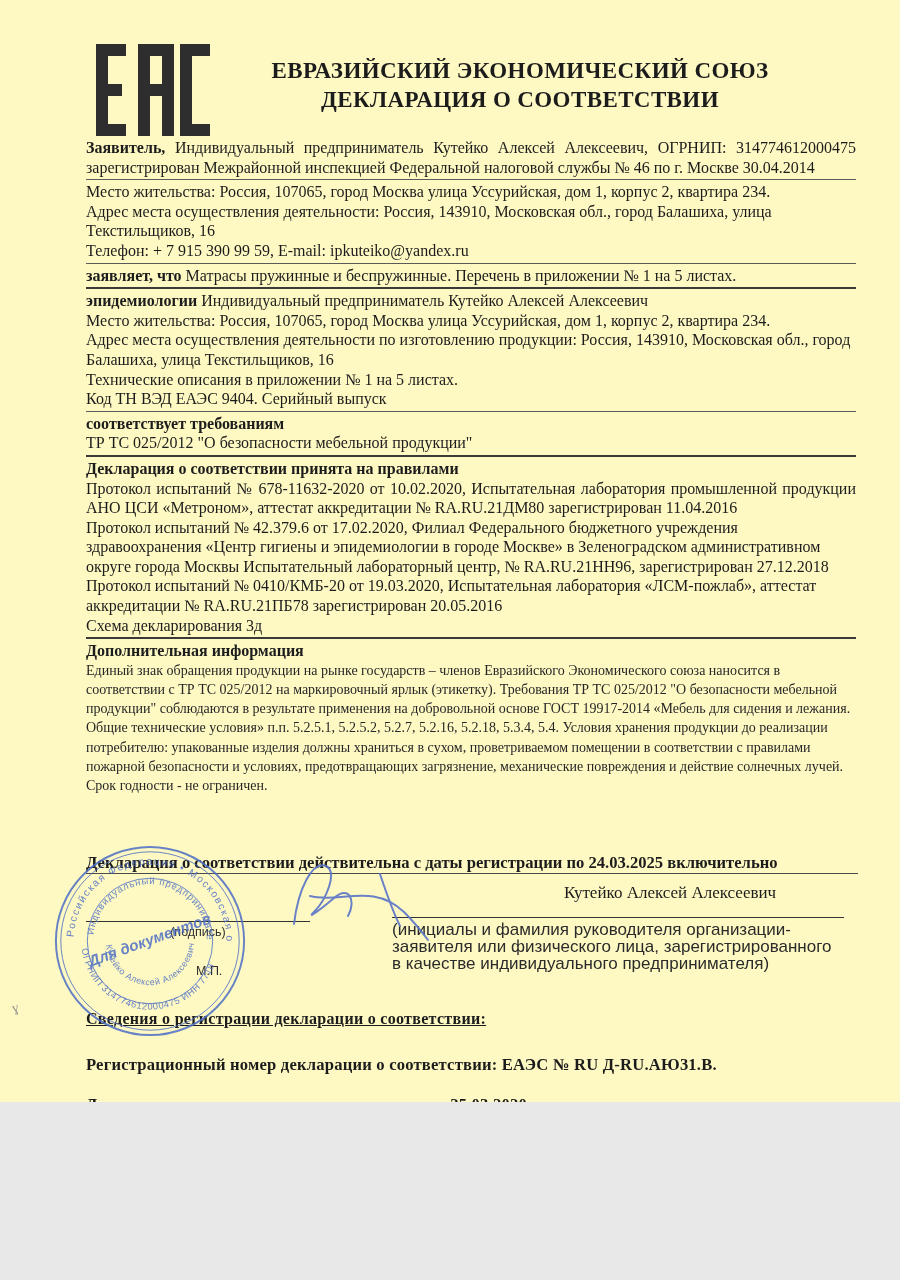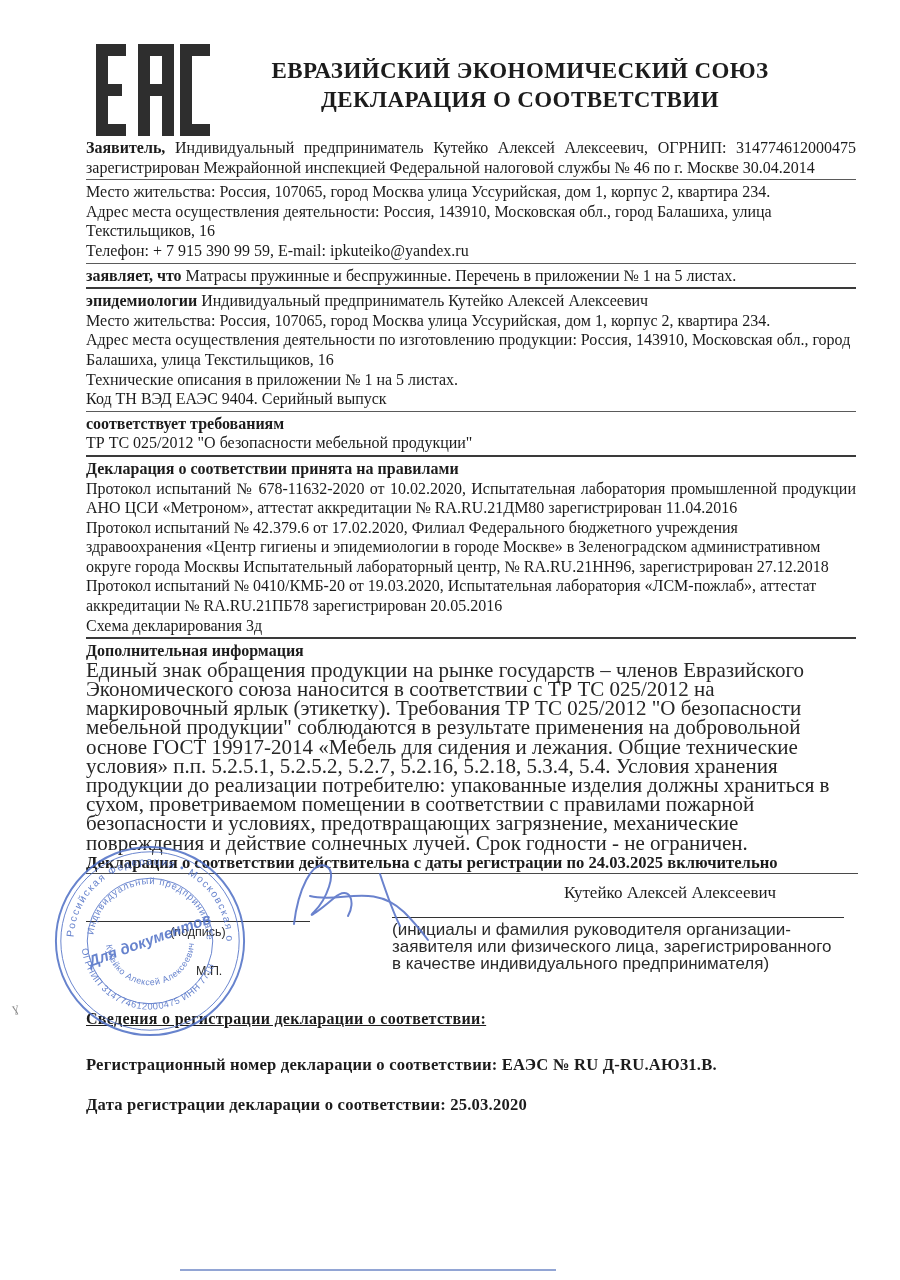--- a/index.html
+++ b/index.html
@@ -1,35 +1,35 @@
 <!DOCTYPE html>
 <html><head>
 <meta charset="utf-8">
 <style>
   html,body{margin:0;padding:0;background:#e8e8e8;}
   .page{
-    position:relative;width:900px;height:1280px;margin:0 auto;
-    background:#ffffff;overflow:hidden;
+    position:relative;width:900px;height:1102px;margin:0 auto;
+    background:#fef9c3;overflow:hidden;
     font-family:"Liberation Serif","DejaVu Serif",serif;
     color:#1c1c1c;
   }
   
   .header{position:absolute;left:0;top:0;width:900px;height:140px;}
   .eac-logo{position:absolute;left:96px;top:44px;}
   .title{position:absolute;left:230px;top:56px;width:580px;text-align:center;
     font-weight:bold;font-size:23px;line-height:29px;letter-spacing:.4px;}
   
   .content{position:absolute;left:86px;top:138px;width:770px;
     font-size:16px;line-height:19.6px;}
   .content p{margin:0;}
   .just{text-align:justify;}
   b.lead{font-weight:bold;}
   .rule{border:0;border-top:1.4px solid #5a5a5a;margin:2px 0 2px 0;height:0;}
   .rule.thick{border-top:2.2px solid #3a3a3a;}
-  .addl-text{font-size:21px;line-height:19.2px;color:#262626;}
+  .addl-text{font-size:14px;line-height:19.2px;color:#262626;}
   
   .abs{position:absolute;}
   .validity{left:86px;top:853px;width:772px;font-weight:bold;font-size:16.6px;
     border-bottom:1.6px solid #4a4a4a;}
   .sig-name{left:470px;top:883px;width:400px;text-align:center;font-size:17px;}
   .sig-line-left{left:86px;top:921px;width:224px;border-bottom:1.4px solid #333;height:0;}
   .sig-line-right{left:392px;top:917px;width:452px;border-bottom:1.4px solid #333;height:0;}
   .sig-caption{left:86px;top:925px;width:224px;text-align:center;
     font-family:"Liberation Sans","DejaVu Sans",sans-serif;font-size:12.5px;color:#2e2e2e;}
   .name-caption{left:392px;top:921px;width:452px;

